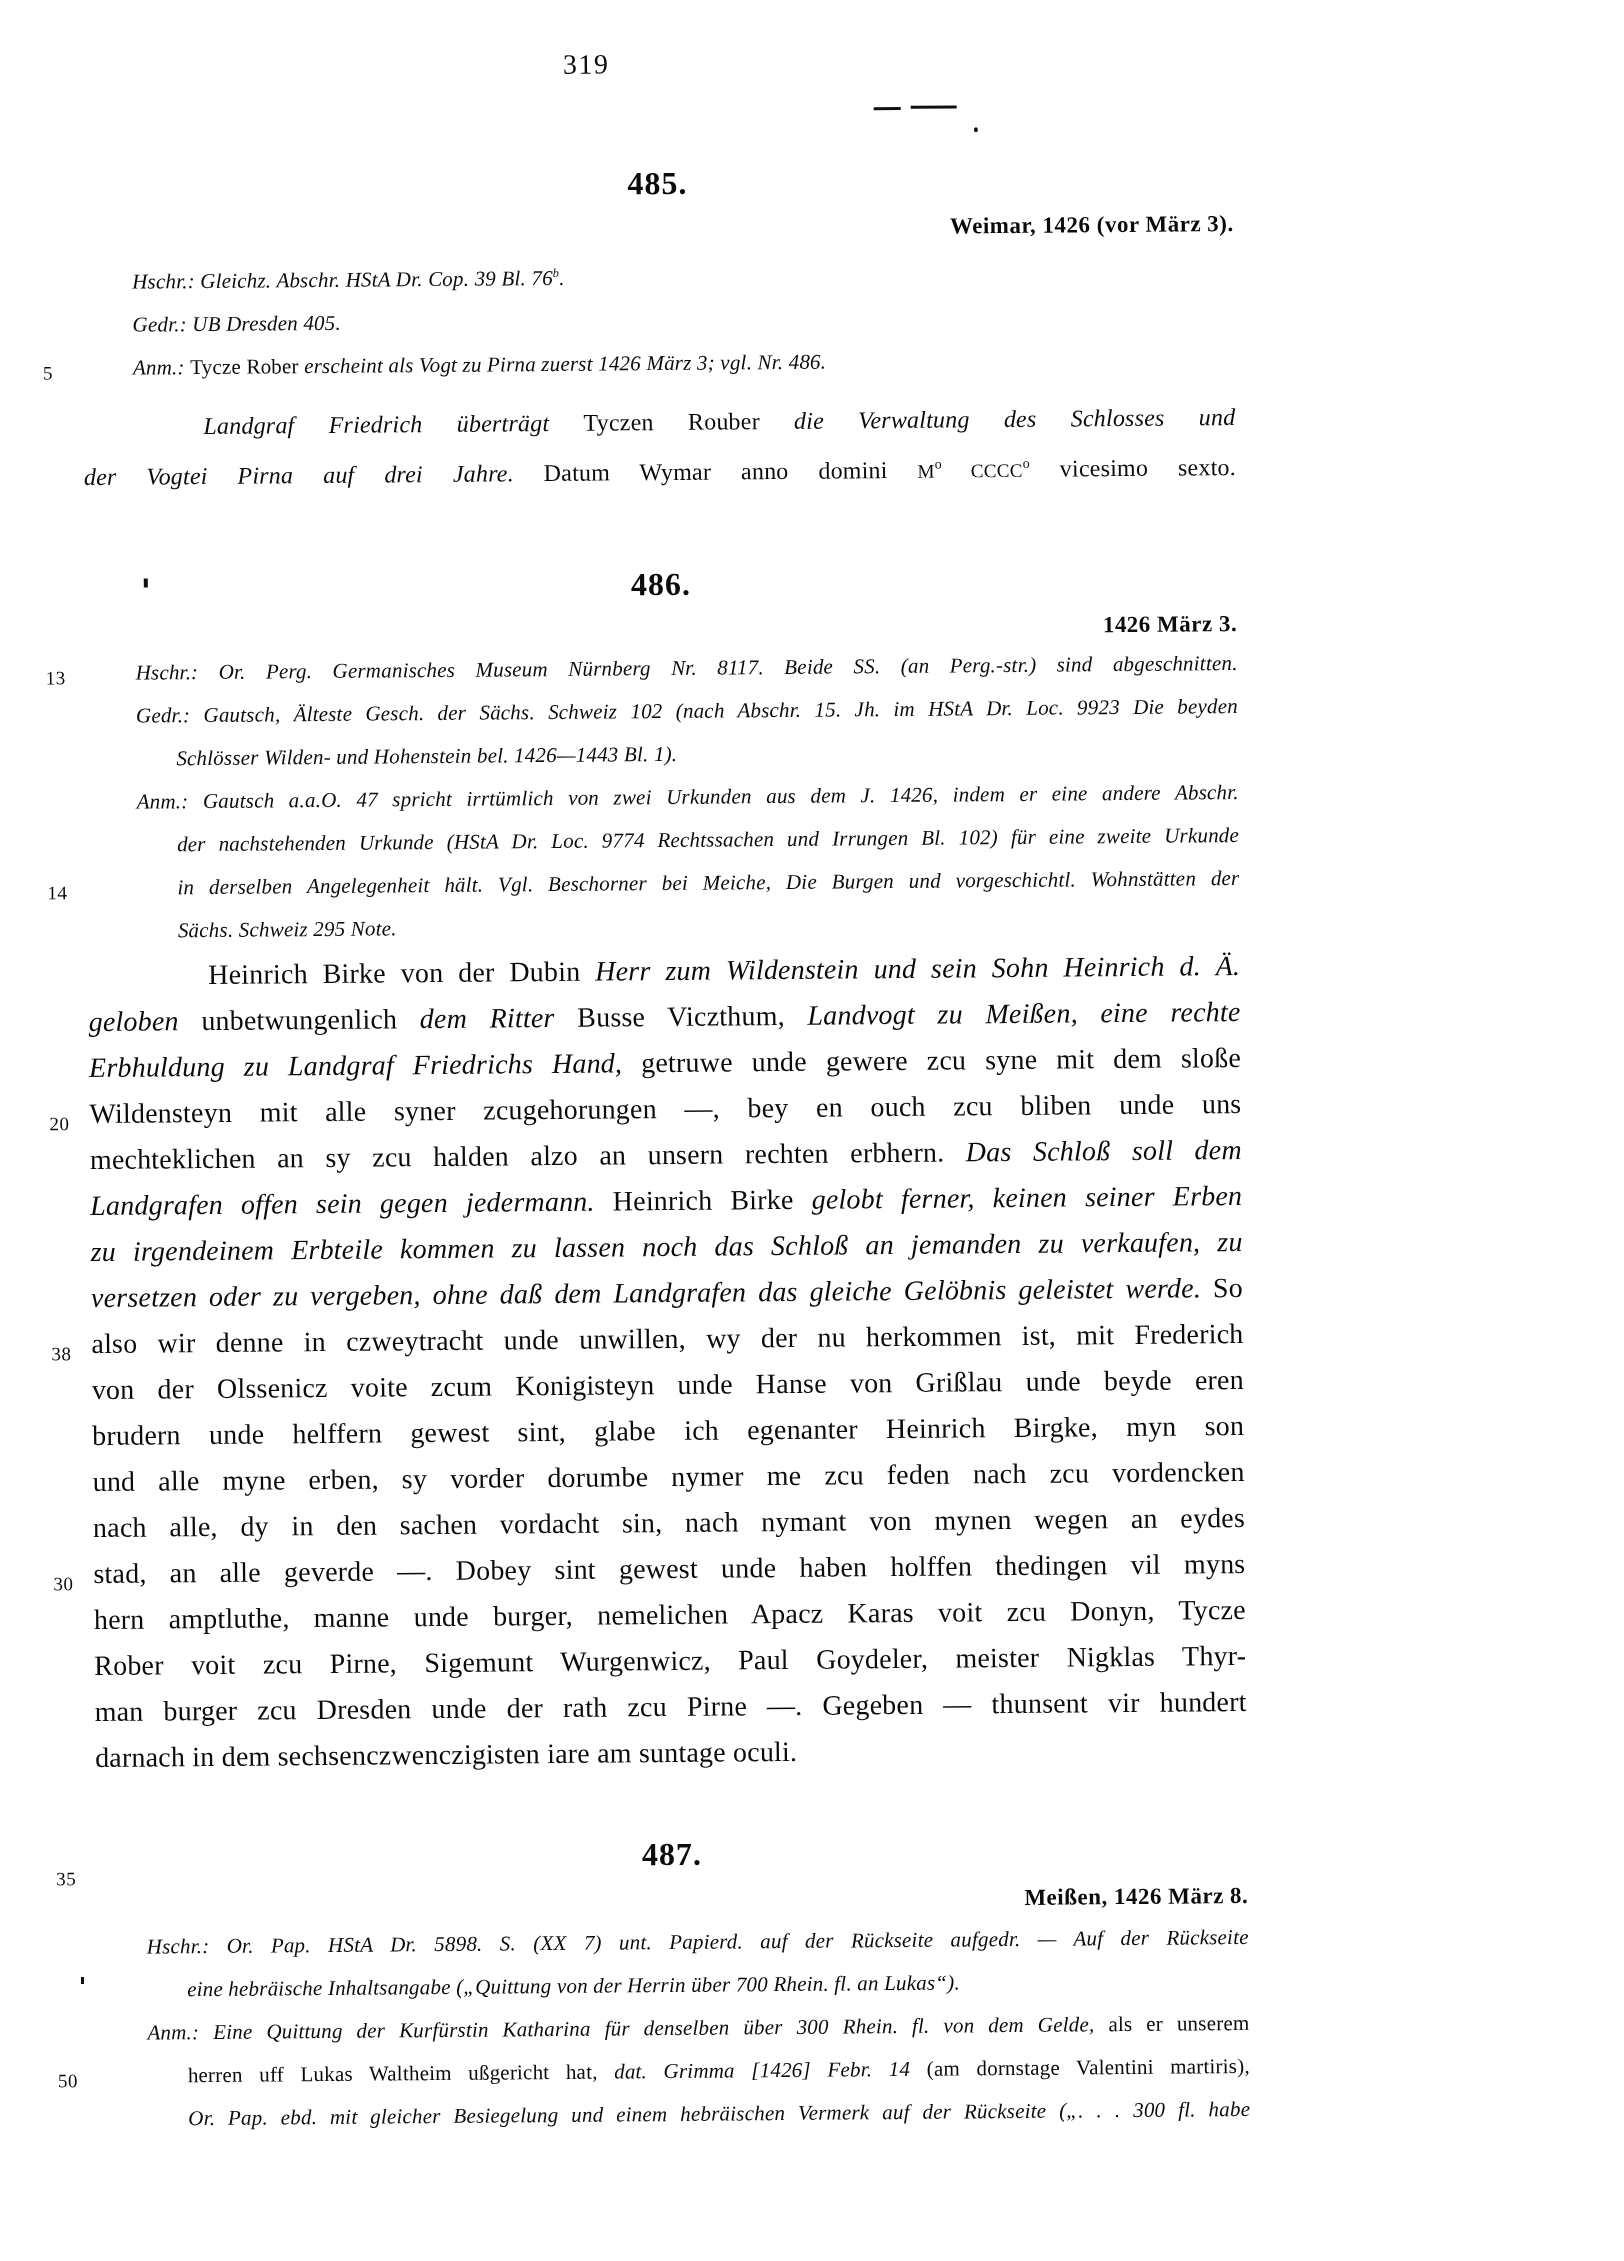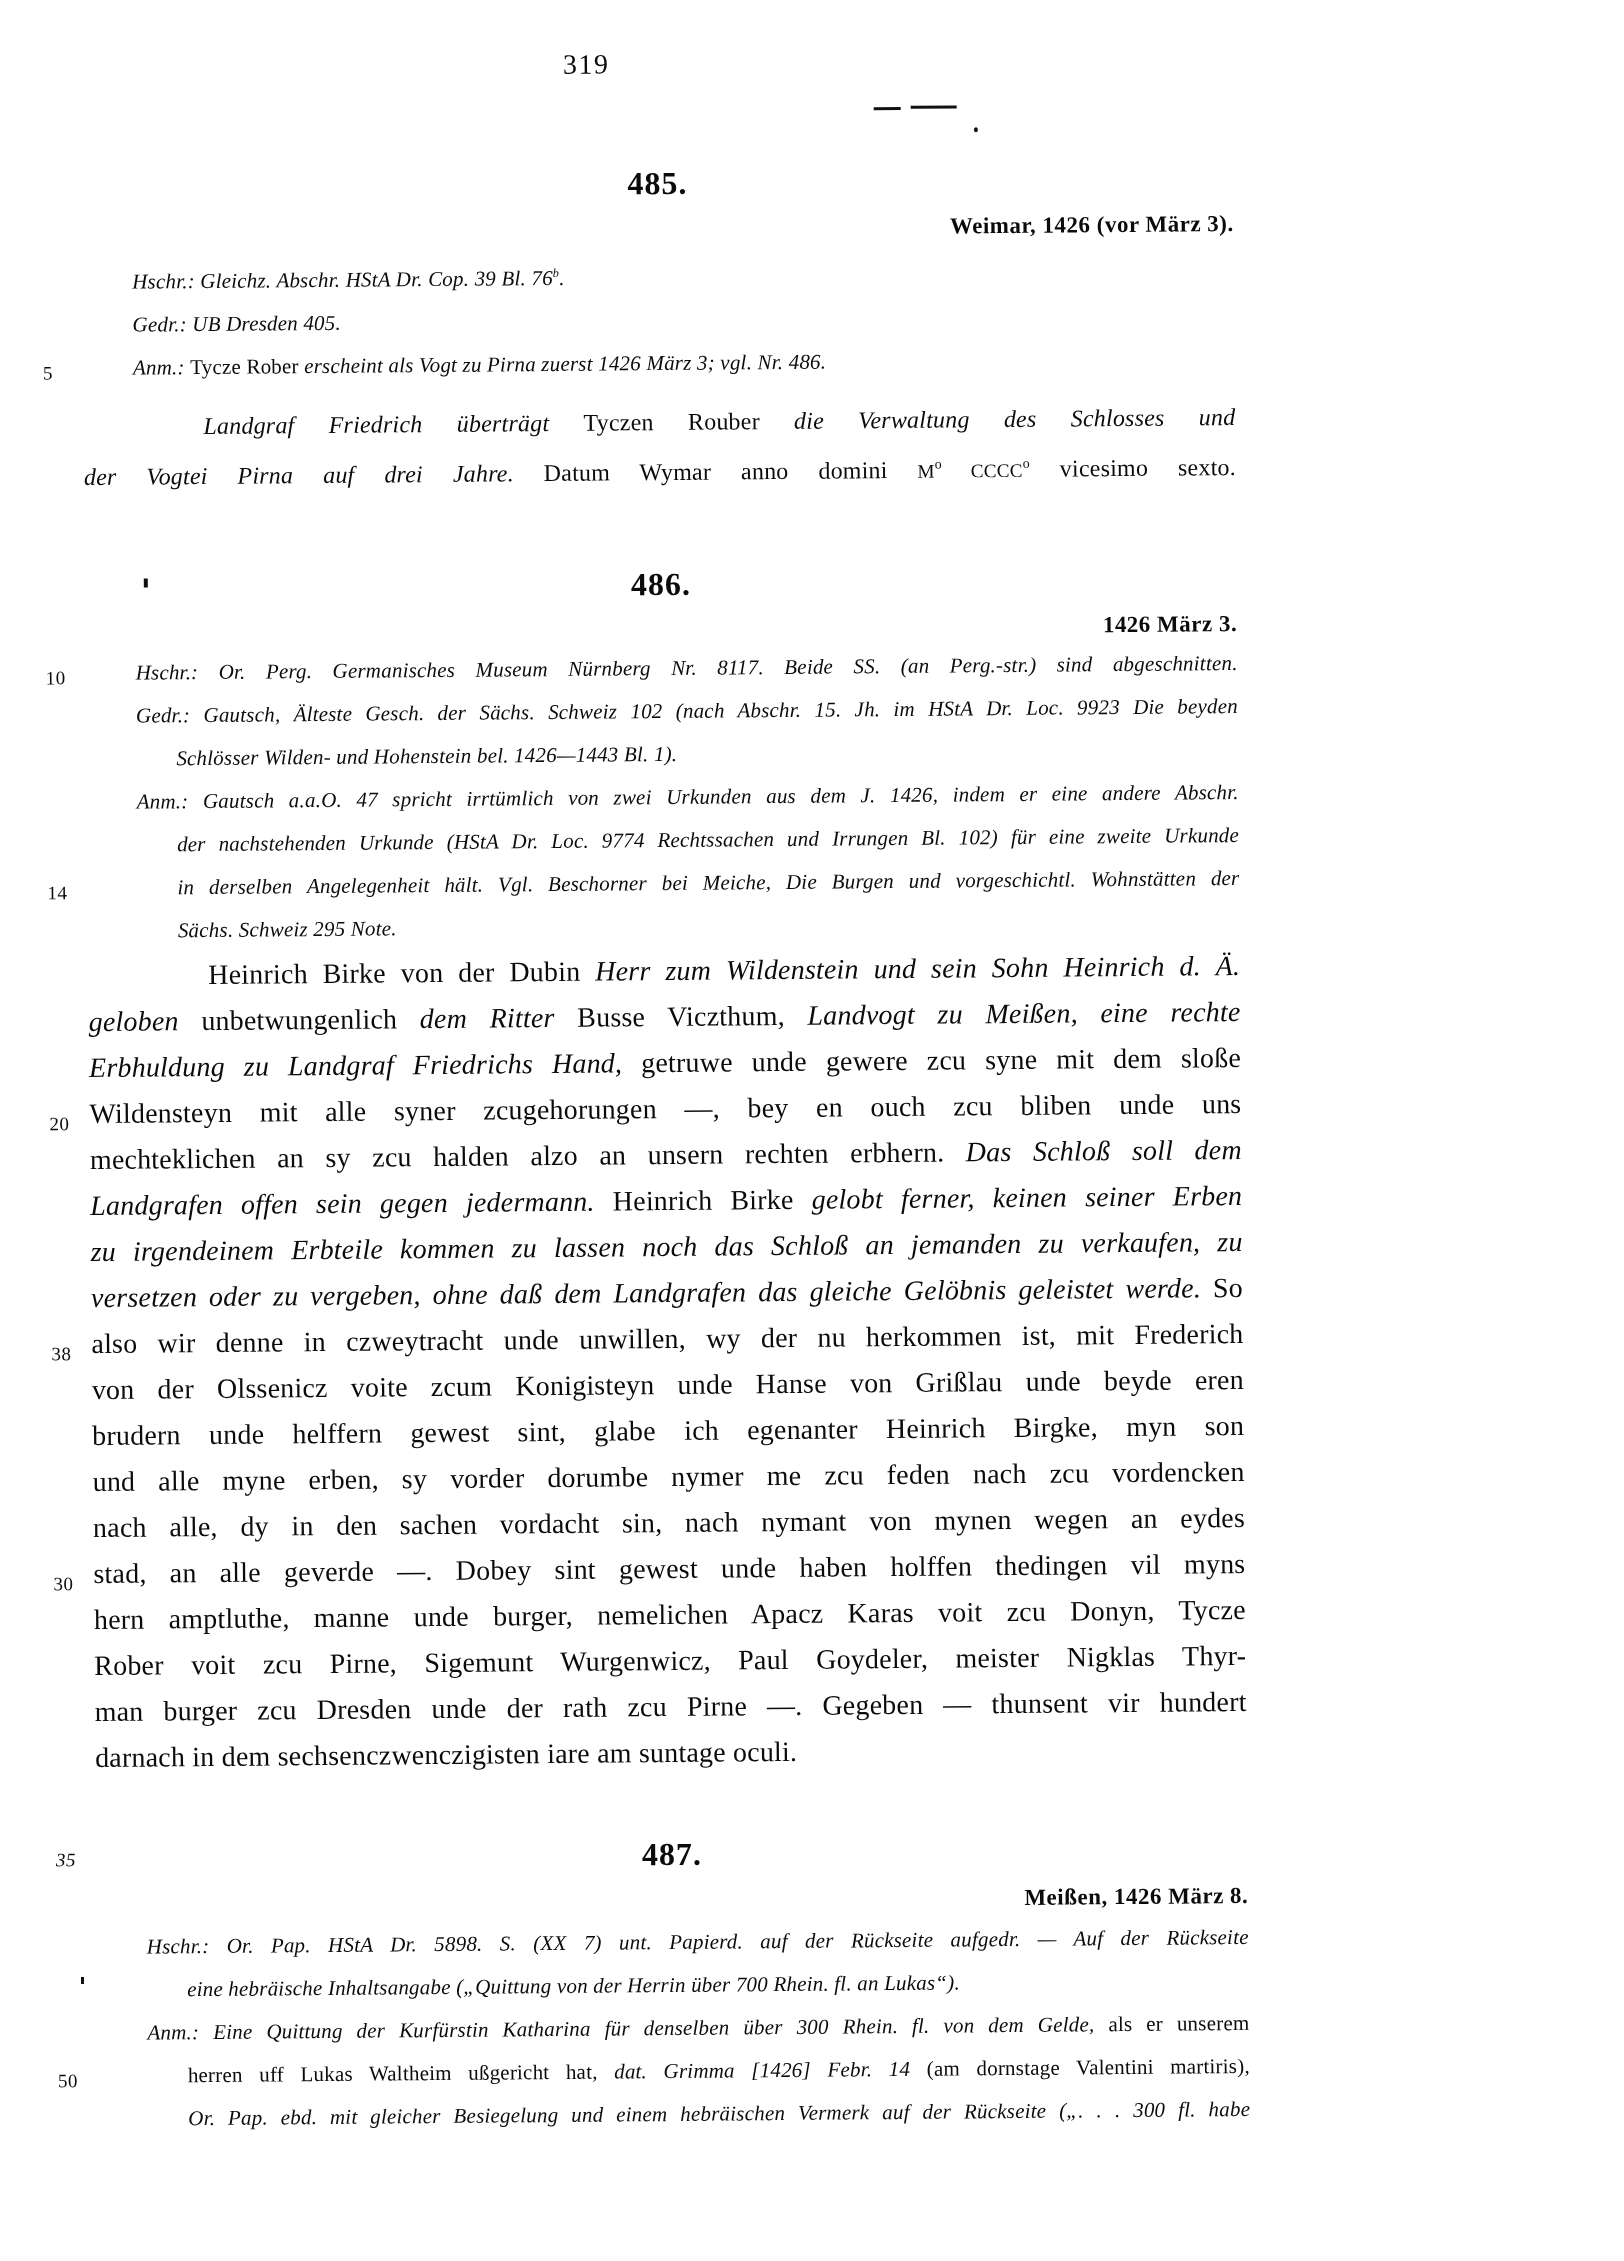--- a/index.html
+++ b/index.html
@@ -86,21 +86,21 @@
   .mnum{
     position:absolute;
     left:-40px;
     font-size:19px;
     font-style:normal;
     font-weight:normal;
     letter-spacing:0.5px;
   }
   .refs .mnum{top:4px;}
   .body486 .mnum,.sum .mnum{top:10px;}
-  .hrow .mnum{top:0;font-style:italic;}
+  .hrow .mnum{top:19px;}
   .art{position:absolute;background:#101010;}
   .a-dot{border-radius:50%;}
 </style>
 </head>
 <body>
 
 <div class="page">
   <div class="sheet">
 
     <div class="art" style="left:883px;top:63px;width:27px;height:2.5px;"></div>
@@ -134,21 +134,21 @@
       </div>
 
       <div>
         <div class="hrow h486">
           <span>486.</span>
         </div>
         <div class="drow d486">
           <span>1426 März 3.</span>
         </div>
         <div class="refs r486">
-            <div class="line just"><span class="mnum">10</span><span class="it">Hschr.: Or. Perg. Germanisches Museum Nürnberg Nr. 8117.  Beide SS. (an Perg.-str.) sind abgeschnitten.</span></div>
+            <div class="line just"><span class="mnum">13</span><span class="it">Hschr.: Or. Perg. Germanisches Museum Nürnberg Nr. 8117.  Beide SS. (an Perg.-str.) sind abgeschnitten.</span></div>
             <div class="line just"><span class="it">Gedr.: Gautsch, Älteste Gesch. der Sächs. Schweiz 102 (nach Abschr. 15. Jh. im HStA Dr. Loc. 9923 Die beyden</span></div>
             <div class="line cont"><span class="it">Schlösser Wilden- und Hohenstein bel. 1426—1443 Bl. 1).</span></div>
             <div class="line just"><span class="it">Anm.: Gautsch a.a.O. 47 spricht irrtümlich von zwei Urkunden aus dem J. 1426, indem er eine andere Abschr.</span></div>
             <div class="line cont just"><span class="it">der nachstehenden Urkunde (HStA Dr. Loc. 9774 Rechtssachen und Irrungen Bl. 102) für eine zweite Urkunde</span></div>
             <div class="line cont just"><span class="mnum">14</span><span class="it">in derselben Angelegenheit hält.  Vgl. Beschorner bei Meiche, Die Burgen und vorgeschichtl. Wohnstätten der</span></div>
             <div class="line cont"><span class="it">Sächs. Schweiz 295 Note.</span></div>
           </div>
         <div class="body486">
             <div class="line ind just"><span>Heinrich Birke von der Dubin </span><span class="it">Herr zum Wildenstein und sein Sohn Heinrich d. Ä.</span></div>
             <div class="line just"><span class="it">geloben </span><span>unbetwungenlich </span><span class="it">dem Ritter </span><span>Busse Viczthum, </span><span class="it">Landvogt zu Meißen, eine rechte</span></div>

